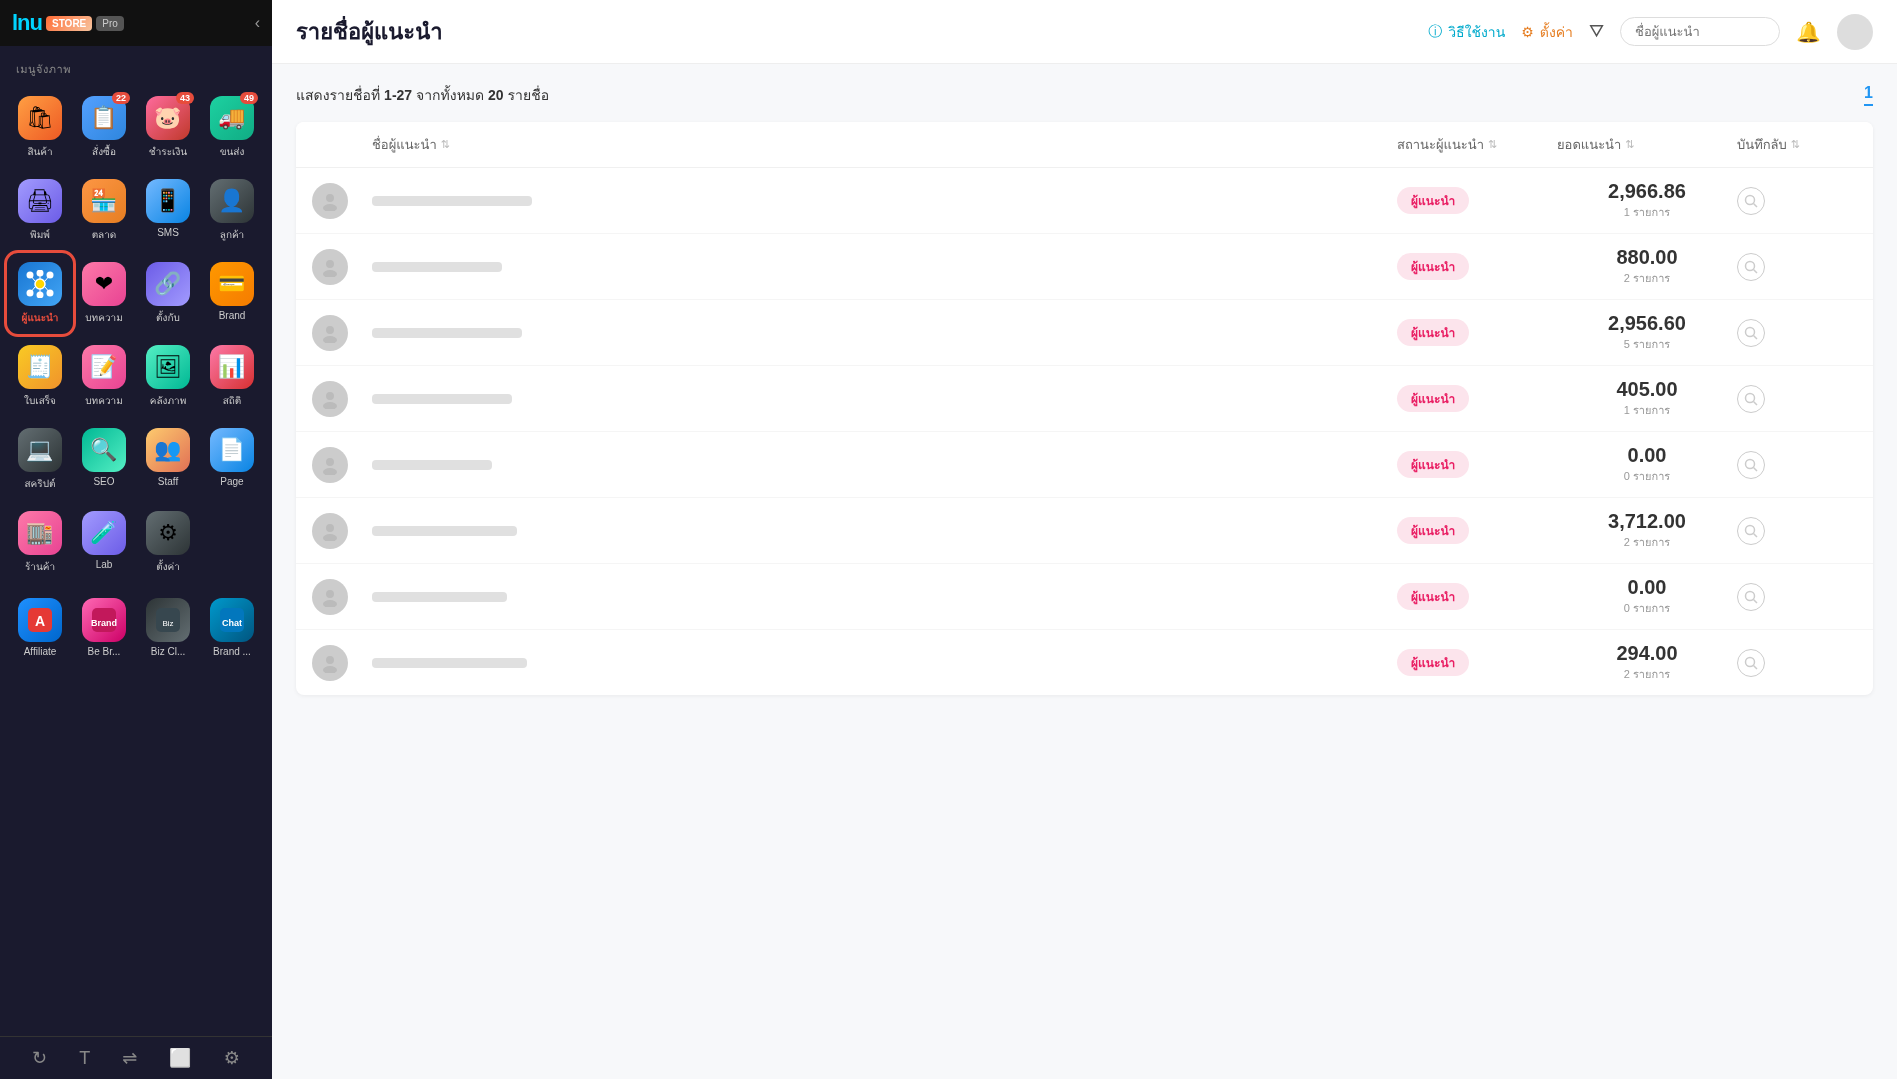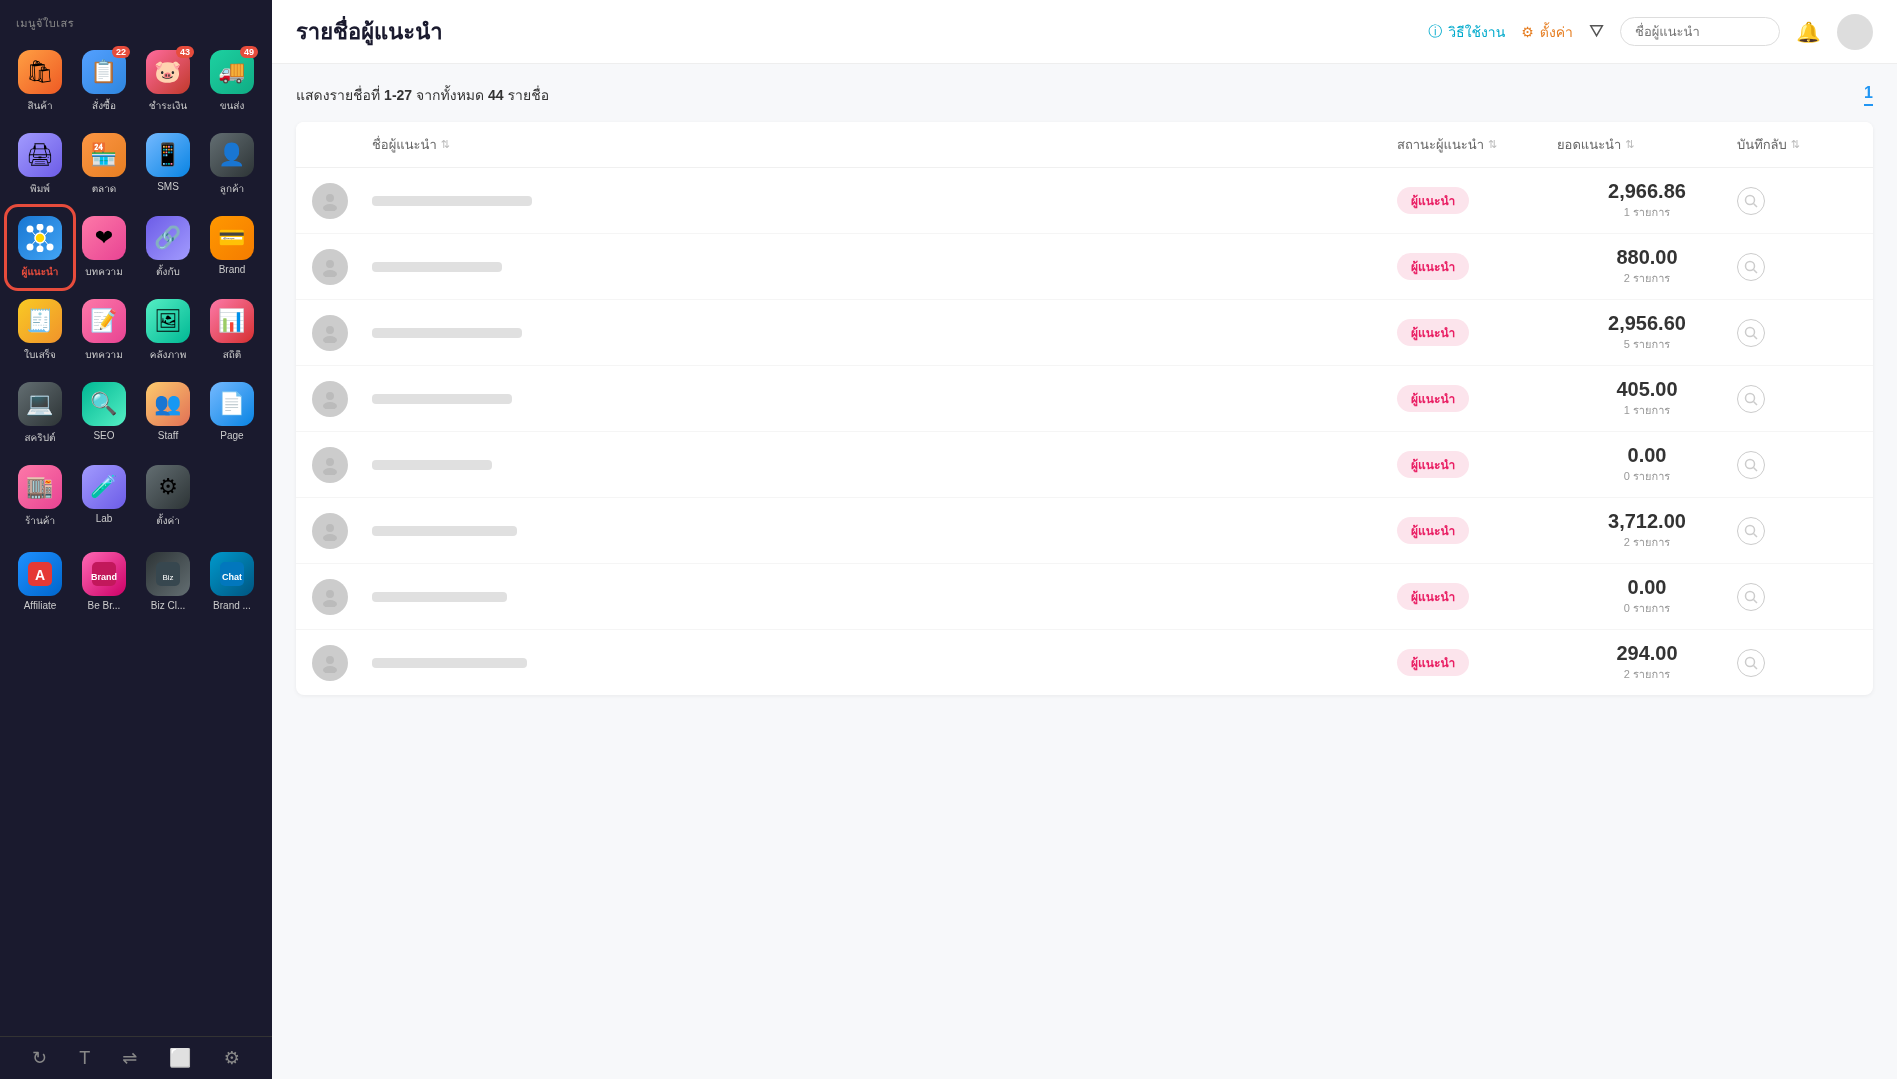--- a/index.html
+++ b/index.html
@@ -362,22 +362,30 @@
 
     
     ::-webkit-scrollbar { width: 6px; }
     ::-webkit-scrollbar-track { background: #f1f1f1; }
     ::-webkit-scrollbar-thumb { background: #ccc; border-radius: 3px; }
   </style>
 </head>
 <body>
 
 <div class="sidebar">
-
-  <div class="menu-section-label">เมนูจัใบเสร</div>
+  <div class="sidebar-header">
+    <div class="logo-lnw">
+      <span class="logo-text">lnu</span>
+      <span class="store-badge">STORE</span>
+      <span class="pro-badge">Pro</span>
+    </div>
+    <span class="collapse-btn">‹</span>
+  </div>
+
+  <div class="menu-section-label">เมนูจังภาพ</div>
 
   <div class="menu-grid">
 
     <div class="menu-item">
       <div class="menu-icon-wrap ic-product">🛍</div>
       <span class="menu-label">สินค้า</span>
     </div>
     <div class="menu-item">
       <div class="menu-icon-wrap ic-order" style="position:relative">
         📋
@@ -567,21 +575,21 @@
       <input class="search-box" type="text" placeholder="ชื่อผู้แนะนำ" style="">
       <span class="bell-icon">🔔</span>
       <div class="avatar"></div>
     </div>
   </div>
 
   <div class="content-area">
 
     <div class="content-header">
       <div>
-        <span class="result-text">แสดงรายชื่อที่ <strong>1-27</strong> จากทั้งหมด <strong>44</strong> รายชื่อ</span>
+        <span class="result-text">แสดงรายชื่อที่ <strong>1-27</strong> จากทั้งหมด <strong>20</strong> รายชื่อ</span>
       </div>
       <div class="pagination-num">1</div>
     </div>
 
     <div class="table-wrap">
 
       <div class="table-head">
         <div class="col-header"></div>
         <div class="col-header">
           <span>ชื่อผู้แนะนำ</span>

